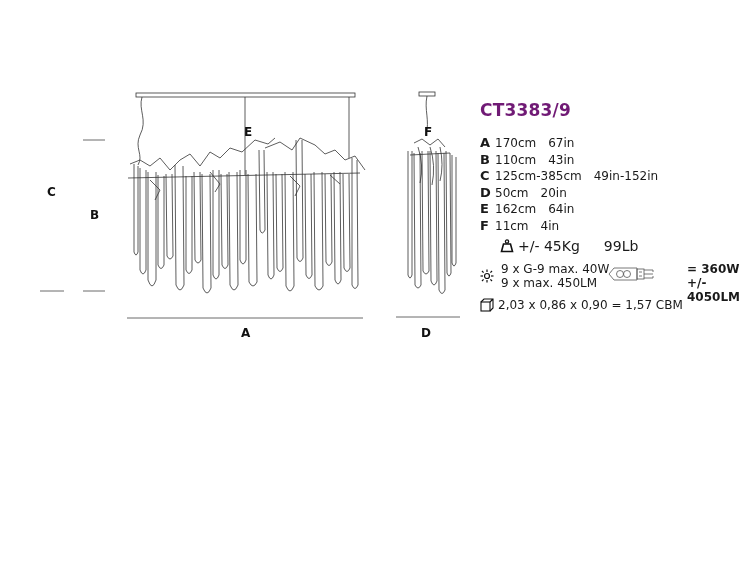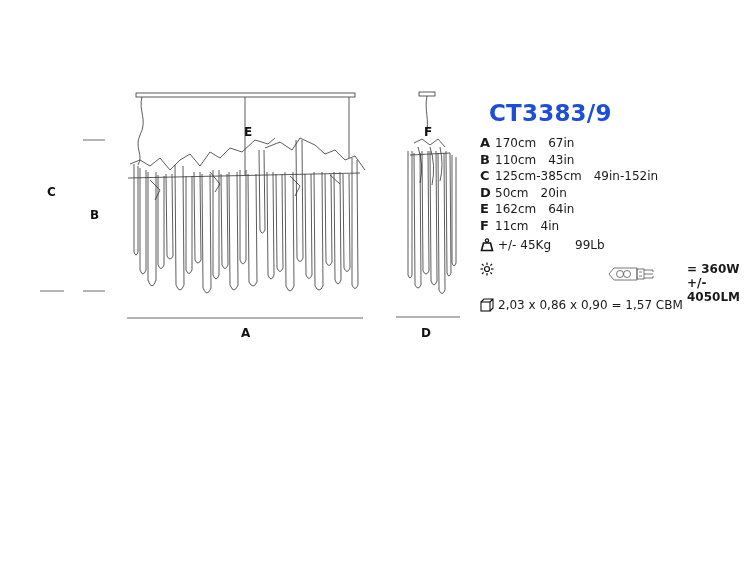--- a/index.html
+++ b/index.html
@@ -1,25 +1,25 @@
 <!DOCTYPE html>
 <html><head>
 <meta charset="utf-8">
 <style>
   html,body{margin:0;padding:0;background:#ffffff;}
   body{width:750px;height:562px;position:relative;overflow:hidden;font-family:"DejaVu Sans","Liberation Sans",sans-serif;color:#1a1a1a;}
   .abs{position:absolute;}
   .lbl{font-weight:bold;font-size:12px;color:#111;}
-  .title{left:480px;top:100px;font-size:23px;font-weight:600;letter-spacing:0.2px;color:#1d4ed8;margin-left:9px;}
+  .title{left:480px;top:100px;font-size:17px;font-weight:600;letter-spacing:0.2px;color:#701a75;}
   .specs{left:480px;top:135px;font-size:12px;line-height:16.6px;}
   .spec-row{display:flex;white-space:pre;}
   .spec-key{width:15px;font-weight:bold;font-size:13px;}
   .spec-cm{}
   .spec-in{margin-left:12px;}
-  .weight{left:480px;top:238px;font-size:12px;display:flex;align-items:center;white-space:pre;}
+  .weight{left:500px;top:238px;font-size:14px;display:flex;align-items:center;white-space:pre;}
   .light{left:480px;top:262px;font-size:12px;line-height:14px;display:flex;align-items:center;}
   .light-text{margin-left:3px;}
   .totals{left:687px;top:262px;font-size:12px;font-weight:bold;line-height:14px;}
   .cbm{left:480px;top:298px;font-size:12px;display:flex;align-items:center;white-space:pre;}
   .icon{display:inline-block;width:14px;height:14px;margin-right:4px;}
 </style>
 </head>
 <body>
 
 <div class="abs" style="left:30px;top:80px;width:350px;height:270px;">
@@ -154,20 +154,24 @@
       <line x1="7" y1="0.5" x2="7" y2="3"></line>
         <line x1="7" y1="11" x2="7" y2="13.5"></line>
       <line x1="0.5" y1="7" x2="3" y2="7"></line>
         <line x1="11" y1="7" x2="13.5" y2="7"></line>
       <line x1="2" y1="2" x2="3.6" y2="3.6"></line>
         <line x1="10.4" y1="10.4" x2="12" y2="12"></line>
       <line x1="2" y1="12" x2="3.6" y2="10.4"></line>
         <line x1="10.4" y1="3.6" x2="12" y2="2"></line>
     </g>
   </svg>
+  <div class="light-text">
+    <div>9 x G-9 max. 40W</div>
+    <div>9 x max. 450LM</div>
+  </div>
 </div>
 
 <svg class="abs" style="left:607px;top:266px;" width="50" height="16" viewBox="0 0 50 16">
   <g fill="none" stroke="#555" stroke-width="0.8">
     <path d="M2 8 L7 2 L30 2 L30 14 L7 14 Z"></path>
     <circle cx="13" cy="8" r="3.5"></circle>
     <circle cx="20" cy="8" r="3.5"></circle>
     <rect x="30" y="3" width="7" height="10"></rect>
     <line x1="32" y1="6" x2="35" y2="6"></line>
       <line x1="32" y1="10" x2="35" y2="10"></line>

